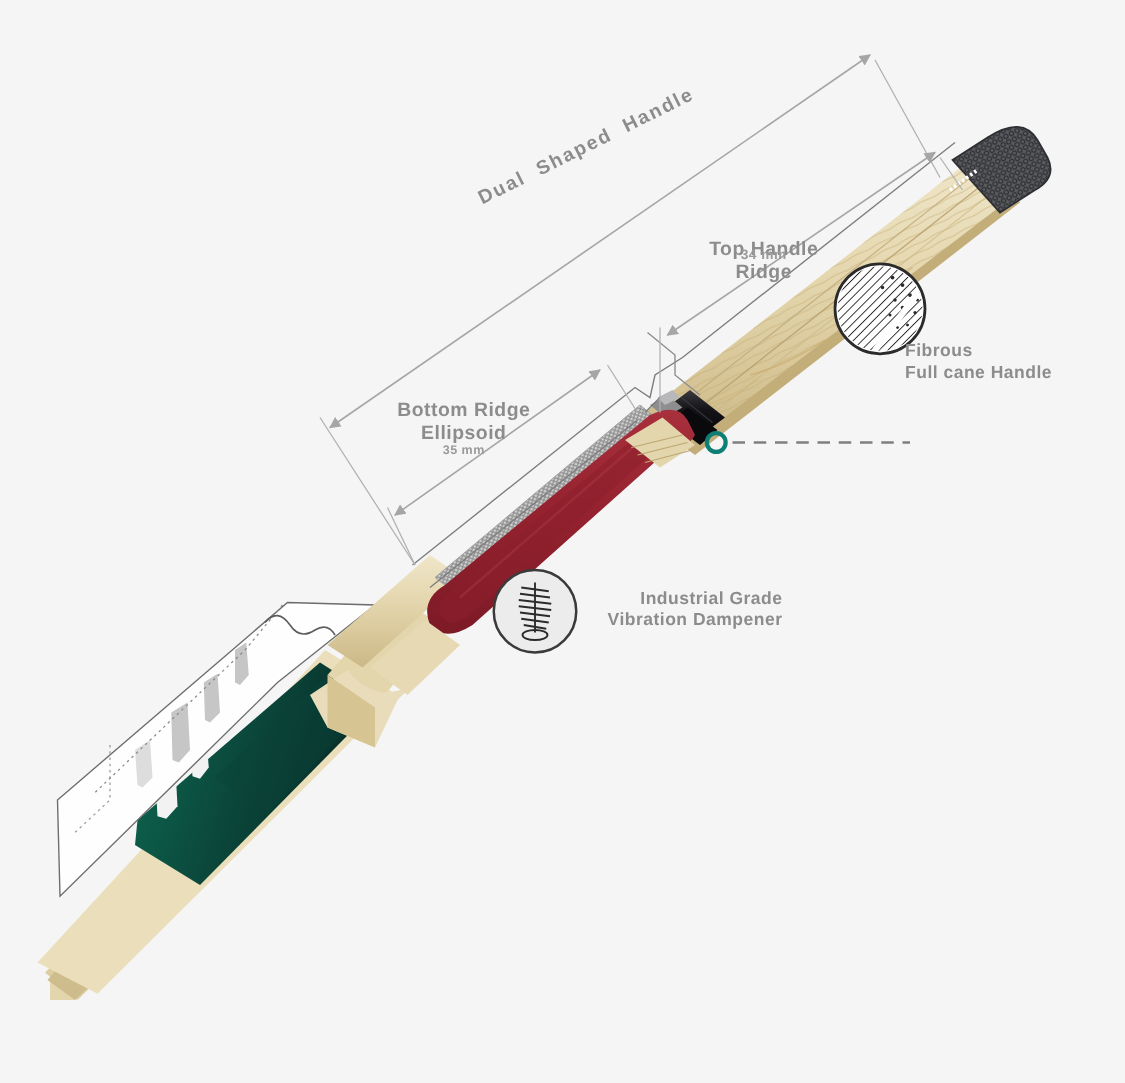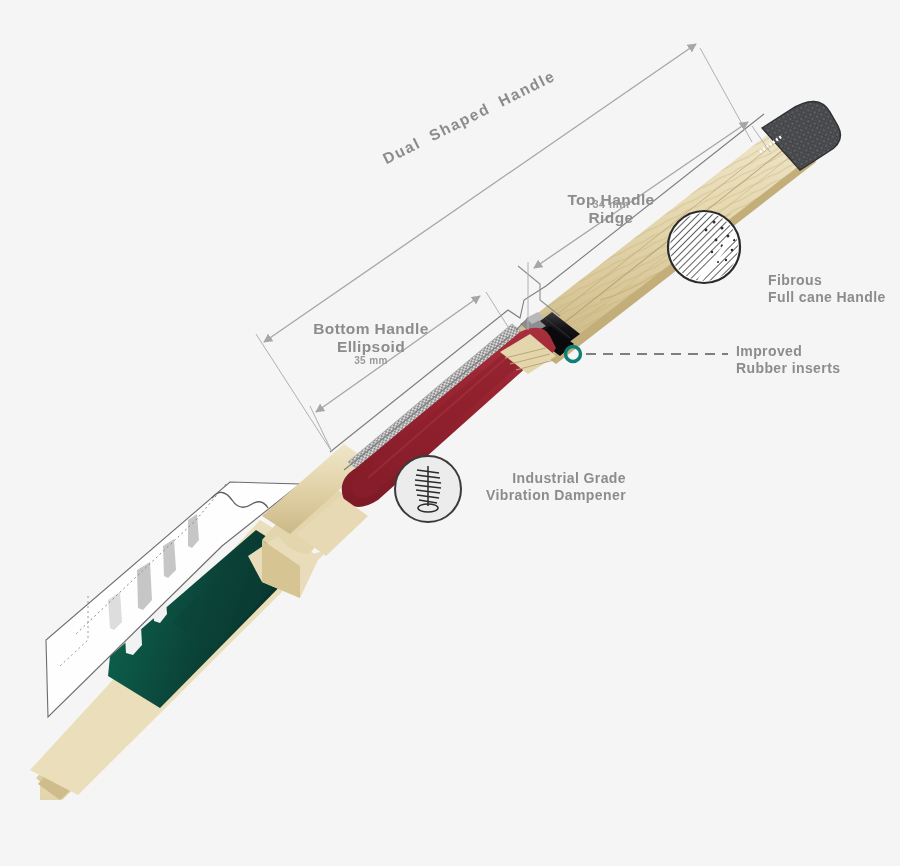--- a/index.html
+++ b/index.html
@@ -26,21 +26,21 @@
     left:380px;top:152px;
     font-size:15.5px;
     letter-spacing:1.6px;
     transform:rotate(-26.5deg);
     transform-origin:left top;
   }
   .t-top{left:556px;top:164px;font-size:15.5px;width:110px;margin-top:27px;}
   .t-top-sz{left:556px;top:198px;font-size:11px;width:110px;}
   .t-bottom{left:311px;top:320px;font-size:15.5px;width:120px;}
   .t-bottom-sz{left:311px;top:355px;font-size:10px;width:120px;}
-  .t-fibrous{left:724px;top:272px;font-size:14px;width:132px;text-align:left;margin-left:44px;}
+  .t-fibrous{left:724px;top:272px;font-size:14px;width:132px;text-align:left;}
   .t-rubber{left:736px;top:343px;font-size:14px;width:120px;text-align:left;}
   .t-damp{left:476px;top:470px;font-size:14px;width:150px;text-align:right;}
 </style>
 </head>
 <body>
 
 <div id="stage">
 
   <svg class="layer" viewBox="0 0 900 866">
     <defs>
@@ -261,26 +261,24 @@
       </g>
     </g>
   </svg>
 
   <div class="lbl t-dual">Dual  Shaped  Handle</div>
 
   <div class="lbl t-top">Top Handle
 Ridge</div>
   <div class="lbl sz t-top-sz">34 mm</div>
 
-  <div class="lbl t-bottom">Bottom Handle
+  <div class="lbl t-bottom">Bottom Ridge
 Ellipsoid</div>
   <div class="lbl sz t-bottom-sz">35 mm</div>
 
   <div class="lbl t-fibrous">Fibrous
 Full cane Handle</div>
 
-  <div class="lbl t-rubber">Improved
-Rubber inserts</div>
 
   <div class="lbl t-damp">Industrial Grade
 Vibration Dampener</div>
 
 </div>
 
 </body></html>

